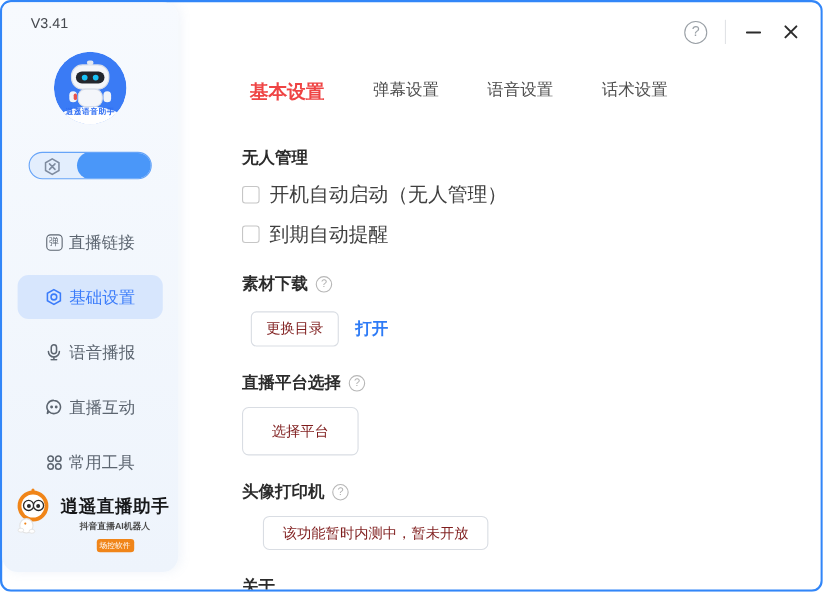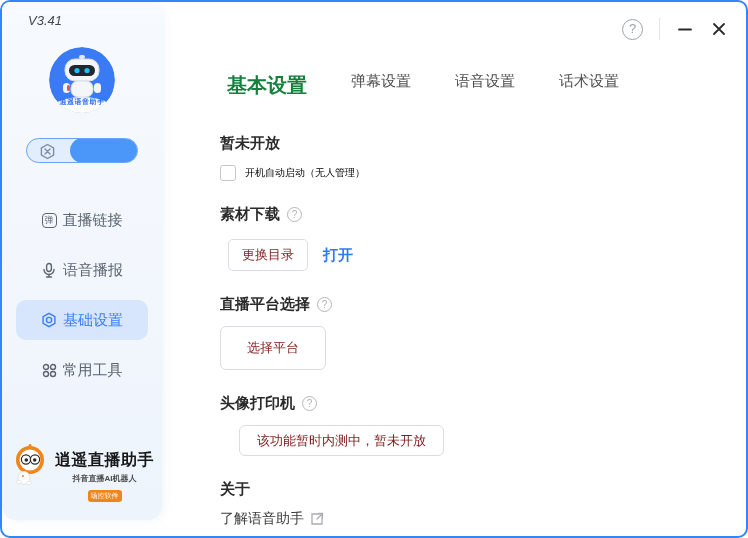--- a/index.html
+++ b/index.html
@@ -12,21 +12,21 @@
     background:#fff; overflow:hidden;
   }
 
   
   .sidebar {
     position:absolute; left:0; top:0; width:160px; height:518px;
     background:linear-gradient(180deg,#f7fafe 0%,#eef4fc 100%);
     border-radius:0 14px 14px 14px;
     box-shadow:2px 0 10px rgba(110,150,210,0.10);
   }
-  .version { position:absolute; top:11px; left:26px; font-size:13px; color:#45494f;font-style:italic; }
+  .version { position:absolute; top:11px; left:26px; font-size:13px; color:#45494f; }
 
   .avatar-wrap { position:absolute; top:45px; left:47px; width:66px; height:66px; }
   .avatar-circle { width:66px; height:66px; border-radius:50%; overflow:hidden; display:block; }
   .avatar-caption {
     position:absolute; bottom:6px; left:0; width:66px; text-align:center;
     font-size:7px; font-weight:bold; color:#2f6ef3; letter-spacing:0.5px;
   }
 
   .toggle {
     position:absolute; top:136px; left:24px; width:112px; height:25px;
@@ -64,32 +64,32 @@
     width:21px; height:21px; border:1.6px solid #9aa0a6; border-radius:50%;
     color:#9aa0a6; font-size:13px; line-height:18px; text-align:center; cursor:pointer;
   }
   .vdivider { width:1px; height:22px; background:#e1e3e6; }
   .btn-min, .btn-close { cursor:pointer; color:#2b2b2b; display:flex; align-items:center; }
 
   
   .main { position:absolute; left:160px; top:0; width:586px; height:534px; }
   .tabs { position:absolute; left:65px; top:70px; display:flex; gap:44px; }
   .tab { font-size:15px; color:#4e4e4e; cursor:pointer; }
-  .tab.active { font-weight:bold; color:#15803d; font-size:20px; }
+  .tab.active { font-weight:bold; color:#ef4444; font-size:17px; }
 
   .content { position:absolute; left:58px; top:132px; width:500px; }
   .sec-title { display:flex; align-items:center; gap:7px; font-size:15px; font-weight:bold; color:#2b2b2b; }
   .help-sm {
     width:15px; height:15px; border:1.3px solid #b6b6b6; border-radius:50%;
     color:#b0b0b0; font-size:10px; line-height:13px; text-align:center; font-weight:normal; cursor:pointer;
   }
 
   .chk-row { display:flex; align-items:center; gap:9px; margin-top:12px; }
   .chk-box { width:16px; height:16px; border:1px solid #c6c6c6; border-radius:3px; background:#fff; cursor:pointer; }
-  .chk-label { font-size:10px; color:#000000; }
+  .chk-label { font-size:18px; color:#404040; }
 
   .dl-row { display:flex; align-items:center; margin-top:15px; }
   .path-input {
     width:322px; height:32px; border:1px solid #d9dde3; border-radius:5px;
     padding:0 10px; font-size:13px; color:#2f2f2f; outline:none;
     font-family:"DejaVu Serif","Liberation Serif",serif; background:#fff;
   }
   .btn-plain {
     height:32px; border:1px solid #d9dde3; border-radius:5px; background:#fff;
     font-size:13px; color:#7f1d1d; padding:0 13px; cursor:pointer;
@@ -141,41 +141,51 @@
     </div>
 
     <div class="menu">
       <div class="menu-item">
         <span class="mi">
           <span class="danmu-box">弹</span>
         </span>
         <span>直播链接</span>
       </div>
 
+      <div class="menu-item active">
+        <span class="mi">
+          <svg width="16" height="16" viewBox="0 0 16 16" fill="none" stroke="#3b7cfa" stroke-width="1.4">
+            <polygon points="8,1.3 13.9,4.6 13.9,11.4 8,14.7 2.1,11.4 2.1,4.6"></polygon>
+            <circle cx="8" cy="8" r="2.6"></circle>
+          </svg>
+        </span>
+        <span>基础设置</span>
+      </div>
+
       <div class="menu-item">
         <span class="mi">
           <svg width="16" height="16" viewBox="0 0 16 16" fill="none" stroke="#5c6570" stroke-width="1.4" stroke-linecap="round">
             <rect x="5.6" y="1.5" width="4.8" height="8" rx="2.4"></rect>
             <path d="M3 7.5 a5 5 0 0 0 10 0"></path>
             <path d="M8 12.5 V15 M5.5 15 H10.5"></path>
           </svg>
         </span>
         <span>语音播报</span>
       </div>
 
-      <div class="menu-item active">
-        <span class="mi">
-          <svg width="16" height="16" viewBox="0 0 16 16" fill="none" stroke="#3b7cfa" stroke-width="1.4">
-            <polygon points="8,1.3 13.9,4.6 13.9,11.4 8,14.7 2.1,11.4 2.1,4.6"></polygon>
-            <circle cx="8" cy="8" r="2.6"></circle>
-          </svg>
-        </span>
-        <span>基础设置</span>
-      </div>
-
+      <div class="menu-item">
+        <span class="mi">
+          <svg width="16" height="16" viewBox="0 0 16 16" fill="none" stroke="#5c6570" stroke-width="1.4" stroke-linecap="round">
+            <path d="M8 2 a6 6 0 1 1 -4.5 10 L2 14.2 l0.6 -3 A6 6 0 0 1 8 2 Z"></path>
+            <circle cx="5.9" cy="8" r="0.6" fill="#5c6570"></circle>
+            <circle cx="10.1" cy="8" r="0.6" fill="#5c6570"></circle>
+          </svg>
+        </span>
+        <span>直播互动</span>
+      </div>
 
       <div class="menu-item">
         <span class="mi">
           <svg width="15" height="15" viewBox="0 0 15 15" fill="none" stroke="#5c6570" stroke-width="1.4">
             <circle cx="4" cy="4" r="2.5"></circle>
             <circle cx="11" cy="4" r="2.5"></circle>
             <circle cx="4" cy="11" r="2.5"></circle>
             <circle cx="11" cy="11" r="2.5"></circle>
           </svg>
         </span>
@@ -228,25 +238,29 @@
       <div class="tab active">基本设置</div>
       <div class="tab">弹幕设置</div>
       <div class="tab">语音设置</div>
       <div class="tab">话术设置</div>
     </div>
 
     <div class="content">
 
       
       <div class="sec-title">
-        <span>暂未开放</span>
+        <span>无人管理</span>
       </div>
       <div class="chk-row">
         <span class="chk-box"></span>
         <span class="chk-label">开机自动启动（无人管理）</span>
+      </div>
+      <div class="chk-row">
+        <span class="chk-box"></span>
+        <span class="chk-label">到期自动提醒</span>
       </div>
 
       
       <div class="sec-title gap-section">
         <span>素材下载</span>
         <span class="help-sm">?</span>
       </div>
       <div class="dl-row">
         <button class="btn-plain btn-change">更换目录</button>
         <span class="open-link">打开</span>

